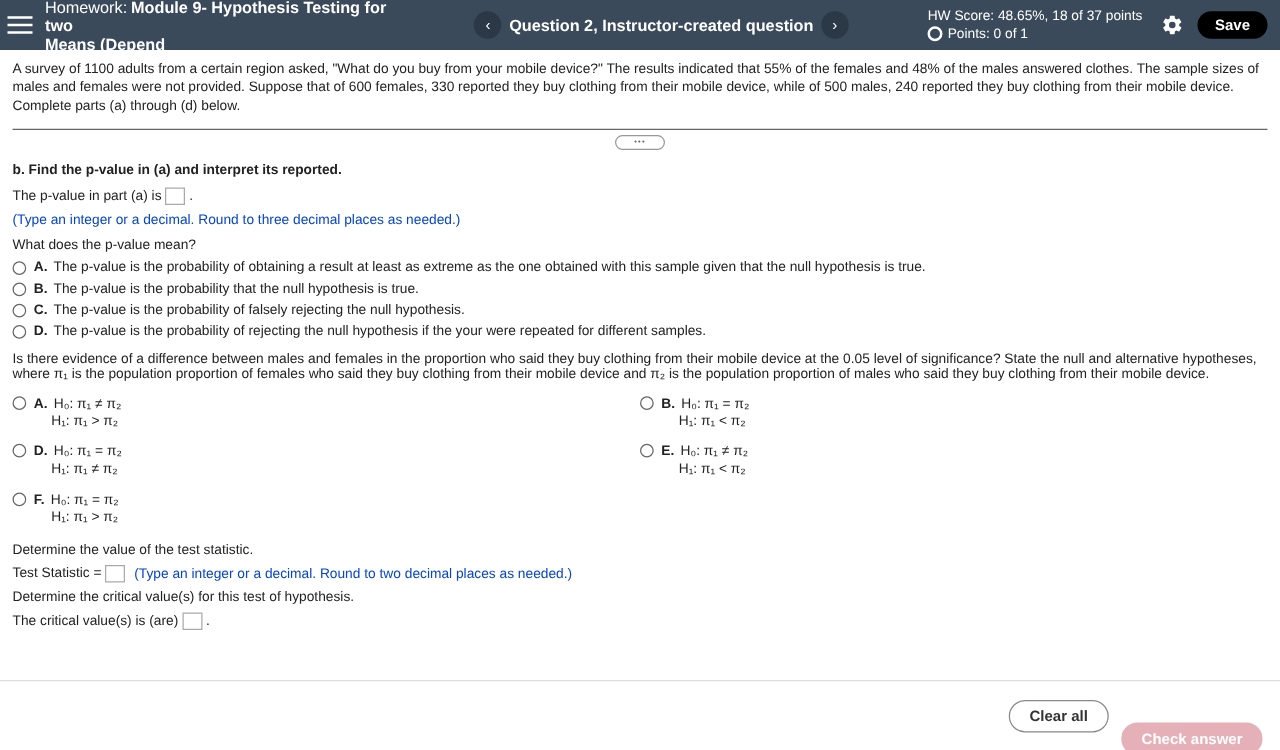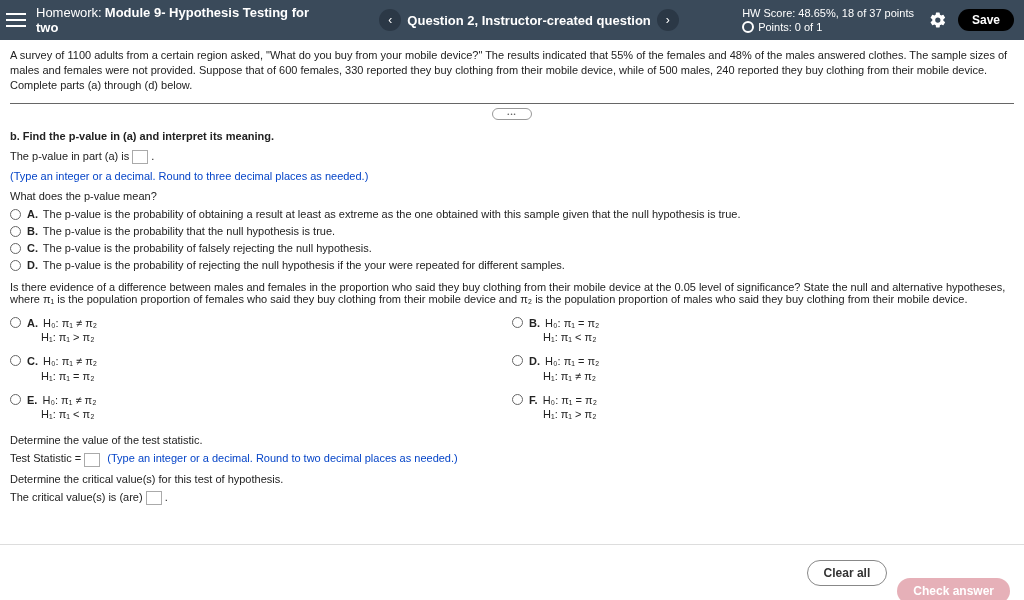--- a/index.html
+++ b/index.html
@@ -50,20 +50,21 @@
 
 <div class="header">
   <div class="hamburger">
       <span></span>
       <span></span>
       <span></span>
     </div>
   <div class="hw-title">
     <div><span class="pref">Homework:</span>
          <span class="hw-name">Module 9- Hypothesis Testing for two</span></div>
+    <div class="line2">Means (Depend</div>
   </div>
   <div class="q-nav">
     <div class="navbtn">‹</div>
     <div class="q-label">Question 2, Instructor-created question</div>
     <div class="navbtn">›</div>
   </div>
   <div class="score-block">
     <div>HW Score: 48.65%, 18 of 37 points</div>
     <div class="r2">
         <span class="circle-o"></span>
@@ -76,21 +77,21 @@
       </svg>
   </div>
   <div class="savebtn">Save</div>
 </div>
 
 <div class="content">
   <div class="intro">A survey of 1100 adults from a certain region asked, "What do you buy from your mobile device?" The results indicated that 55% of the females and 48% of the males answered clothes. The sample sizes of males and females were not provided. Suppose that of 600 females, 330 reported they buy clothing from their mobile device, while of 500 males, 240 reported they buy clothing from their mobile device. Complete parts (a) through (d) below.</div>
   <hr class="rule">
   <div class="ellip">•••</div>
 
-  <div class="partlabel">b. Find the p-value in (a) and interpret its meaning.</div>
+  <div class="partlabel">b. Find the p-value in (a) and interpret its reported.</div>
 
   <div class="row">
     <span>The p-value in part (a) is </span>
     <span class="inputbox"></span>
     <span>.</span>
   </div>
   <div class="row hint">(Type an integer or a decimal. Round to three decimal places as needed.)</div>
 
   <div class="row" style="margin-top:8px;">What does the p-value mean?</div>
 
@@ -119,24 +120,20 @@
     <div class="hyp-item">
         <span class="rb"></span>
         <div class="hyp-text"><span class="cl">A.</span> <span>H₀: π₁ ≠ π₂</span><br><span style="margin-left:14px;">H₁: π₁ &gt; π₂</span></div>
       </div>
     <div class="hyp-item">
         <span class="rb"></span>
         <div class="hyp-text"><span class="cl">B.</span> <span>H₀: π₁ = π₂</span><br><span style="margin-left:14px;">H₁: π₁ &lt; π₂</span></div>
       </div>
     <div class="hyp-item">
         <span class="rb"></span>
-        <div class="hyp-text"><span class="cl">C.</span> <span>H₀: π₁ ≠ π₂</span><br><span style="margin-left:14px;">H₁: π₁ = π₂</span></div>
-      </div>
-    <div class="hyp-item">
-        <span class="rb"></span>
         <div class="hyp-text"><span class="cl">D.</span> <span>H₀: π₁ = π₂</span><br><span style="margin-left:14px;">H₁: π₁ ≠ π₂</span></div>
       </div>
     <div class="hyp-item">
         <span class="rb"></span>
         <div class="hyp-text"><span class="cl">E.</span> <span>H₀: π₁ ≠ π₂</span><br><span style="margin-left:14px;">H₁: π₁ &lt; π₂</span></div>
       </div>
     <div class="hyp-item">
         <span class="rb"></span>
         <div class="hyp-text"><span class="cl">F.</span> <span>H₀: π₁ = π₂</span><br><span style="margin-left:14px;">H₁: π₁ &gt; π₂</span></div>
       </div>

